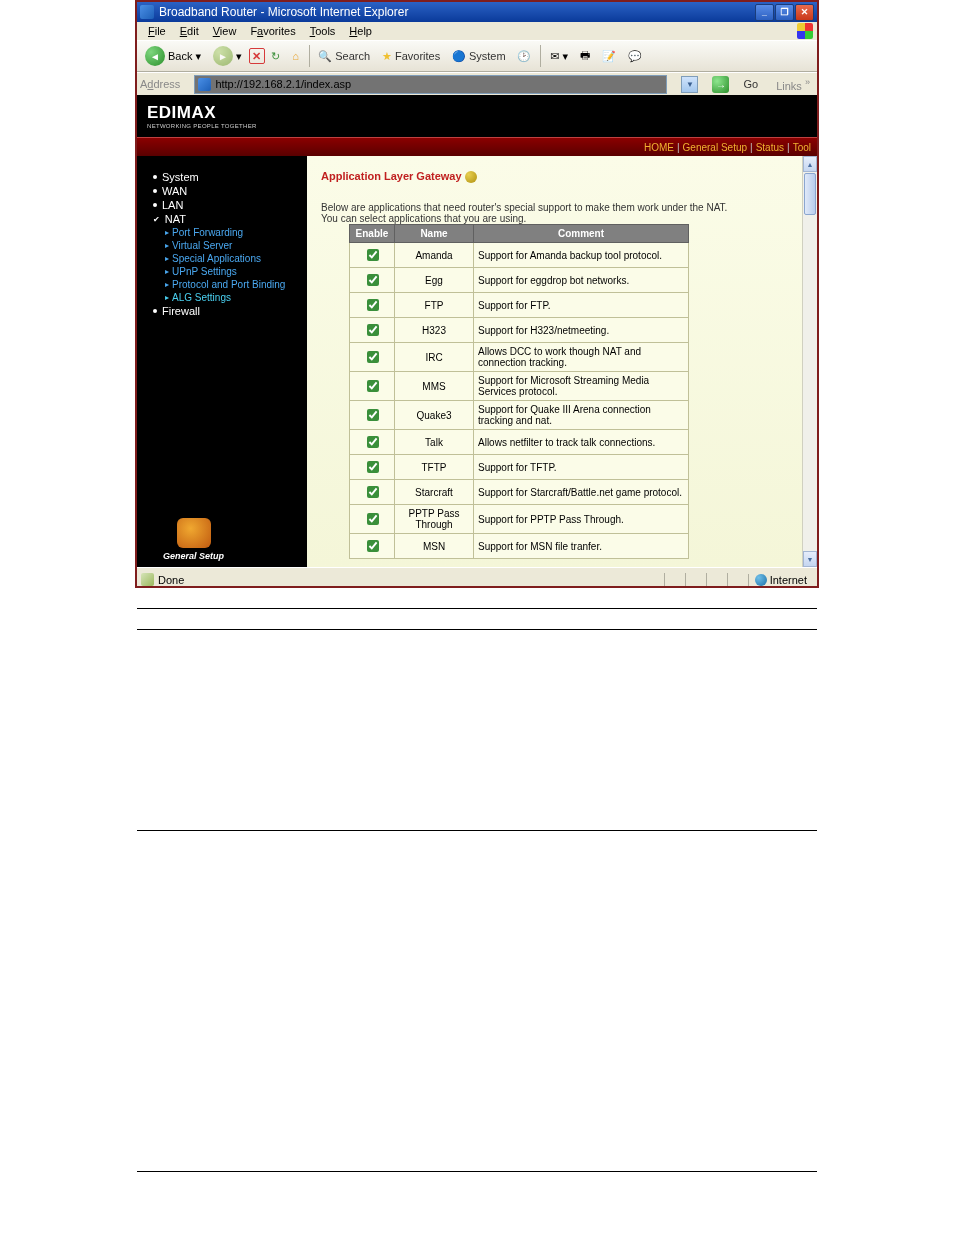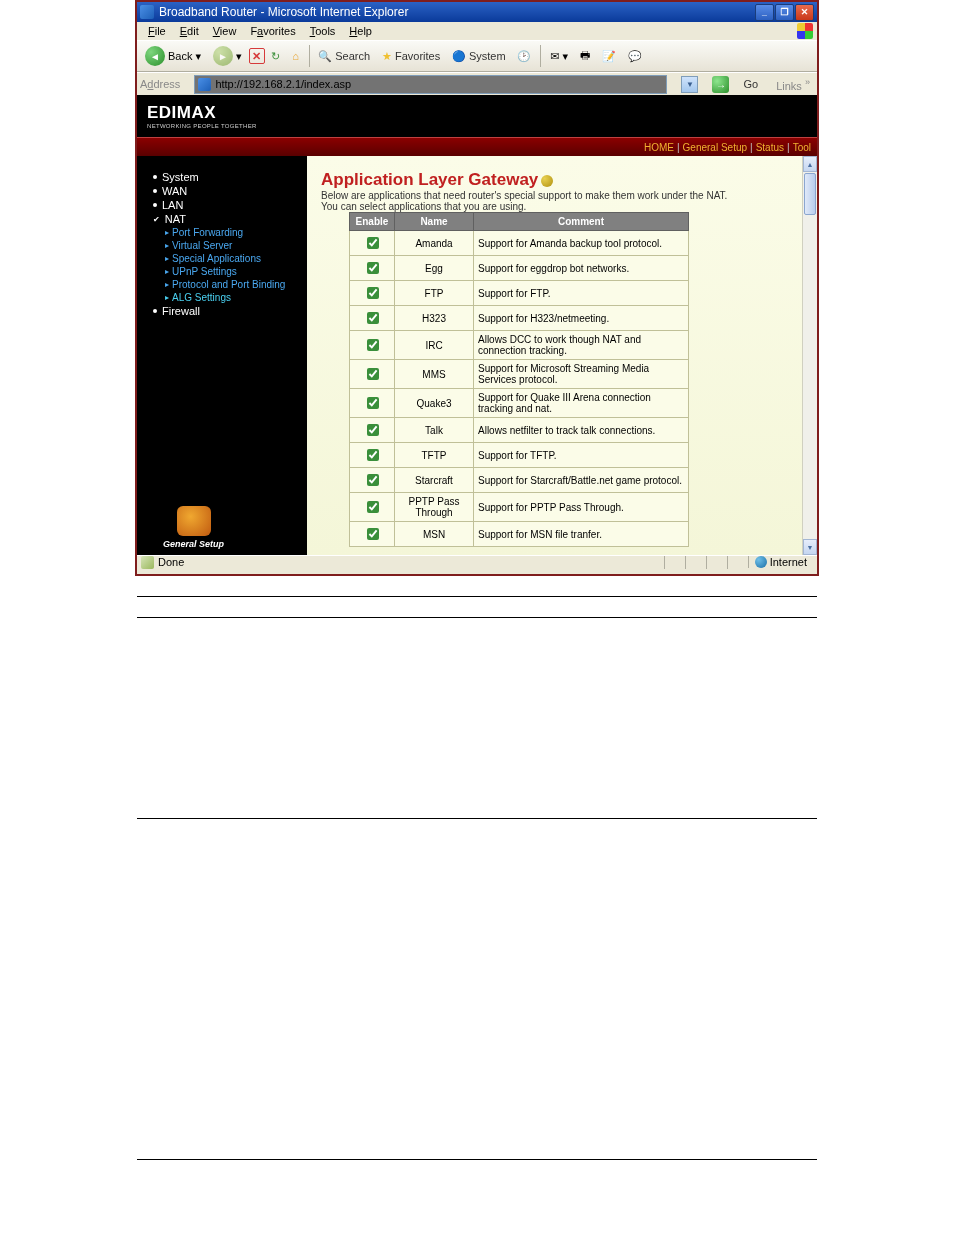--- a/index.html
+++ b/index.html
@@ -47,34 +47,34 @@
 .s-main{color:#fff;font-size:11px;padding:1px 0;display:flex;align-items:center;gap:5px}
 .s-main::before{content:"";width:4px;height:4px;border-radius:50%;background:#fff}
 .s-main.act::before{content:"✔";color:#fff;width:auto;height:auto;background:none;font-size:8px}
 .s-sub{color:#4aa8f0;font-size:10px;padding:1px 0 1px 12px;display:flex;align-items:center;gap:3px}
 .s-sub::before{content:"▸";font-size:8px}
 .s-sub.act{color:#4ad0f0}
 .gslogo{position:absolute;bottom:6px;left:26px;text-align:center}
 .gs-ic{width:34px;height:30px;margin:0 auto 3px;background:radial-gradient(circle at 40% 35%,#f0a830,#c05a10);border-radius:6px;position:relative}
 .gs-txt{color:#fff;font-style:italic;font-weight:bold;font-size:9px}
 .main{flex:1;background:linear-gradient(#fbfce8,#f4f6d8);padding:14px 14px 8px 14px;position:relative}
-.page-hdr{color:#c02020;font-weight:bold;font-size:17px;margin-bottom:0}
+.page-hdr{color:#c02020;font-weight:bold;font-size:11px;margin-bottom:19px}
 .helpic{display:inline-block;width:12px;height:12px;vertical-align:middle;margin-left:3px;background:radial-gradient(circle at 30% 30%,#e8d050,#b09010);border-radius:50%}
 .desc{font-size:10px;color:#333;max-width:420px}
 .tbl{width:340px;border-collapse:collapse;margin-left:28px}
 .tbl th{background:#808080;color:#fff;font-size:10px;padding:3px 4px;border:1px solid #606060;font-weight:bold}
 .tbl td{background:#fbfce8;border:1px solid #c0c098;font-size:10px;padding:3px 4px}
 .tbl td.en{text-align:center;width:36px}
 .tbl td.nm{text-align:center;width:70px}
 .chk{width:12px;height:12px;accent-color:#3a8f3a}
 .scroll{position:absolute;right:0;top:0;bottom:0;width:14px;background:#f0f0ea;border-left:1px solid #d0d0c0}
 .sc-a{height:14px;background:linear-gradient(#e6edfb,#c5d6f0);border:1px solid #a3b6d3;display:flex;align-items:center;justify-content:center;font-size:7px;color:#4a6ea0}
 .sc-t{height:40px;background:linear-gradient(90deg,#e0e9f8,#b8cdee);border:1px solid #8aa6d0;border-radius:2px;margin:1px}
 .sc-b{position:absolute;bottom:0;left:0;right:0}
-.status{height:18px;background:#ece9d8;border-top:1px solid #fff;display:flex;align-items:flex-start;padding:0 4px;gap:4px}
+.status{height:18px;background:#ece9d8;border-top:1px solid #fff;display:flex;align-items:flex-end;padding:0 4px;gap:4px}
 .st-ic{width:13px;height:13px;background:linear-gradient(135deg,#d6e4b8,#9ab85c);border-radius:2px}
 .st-flex{flex:1}
 .st-box{width:16px;height:13px;border-left:1px solid #b0aea0}
 .st-zone{display:flex;align-items:center;gap:3px;padding:0 6px;border-left:1px solid #b0aea0}
 .globe{width:12px;height:12px;border-radius:50%;background:radial-gradient(circle at 30% 30%,#6fbfe8,#1a6fa8)}
 .hr{width:680px;height:1px;background:#000;margin:20px auto}
 </style>
 </head>
 <body>
 

